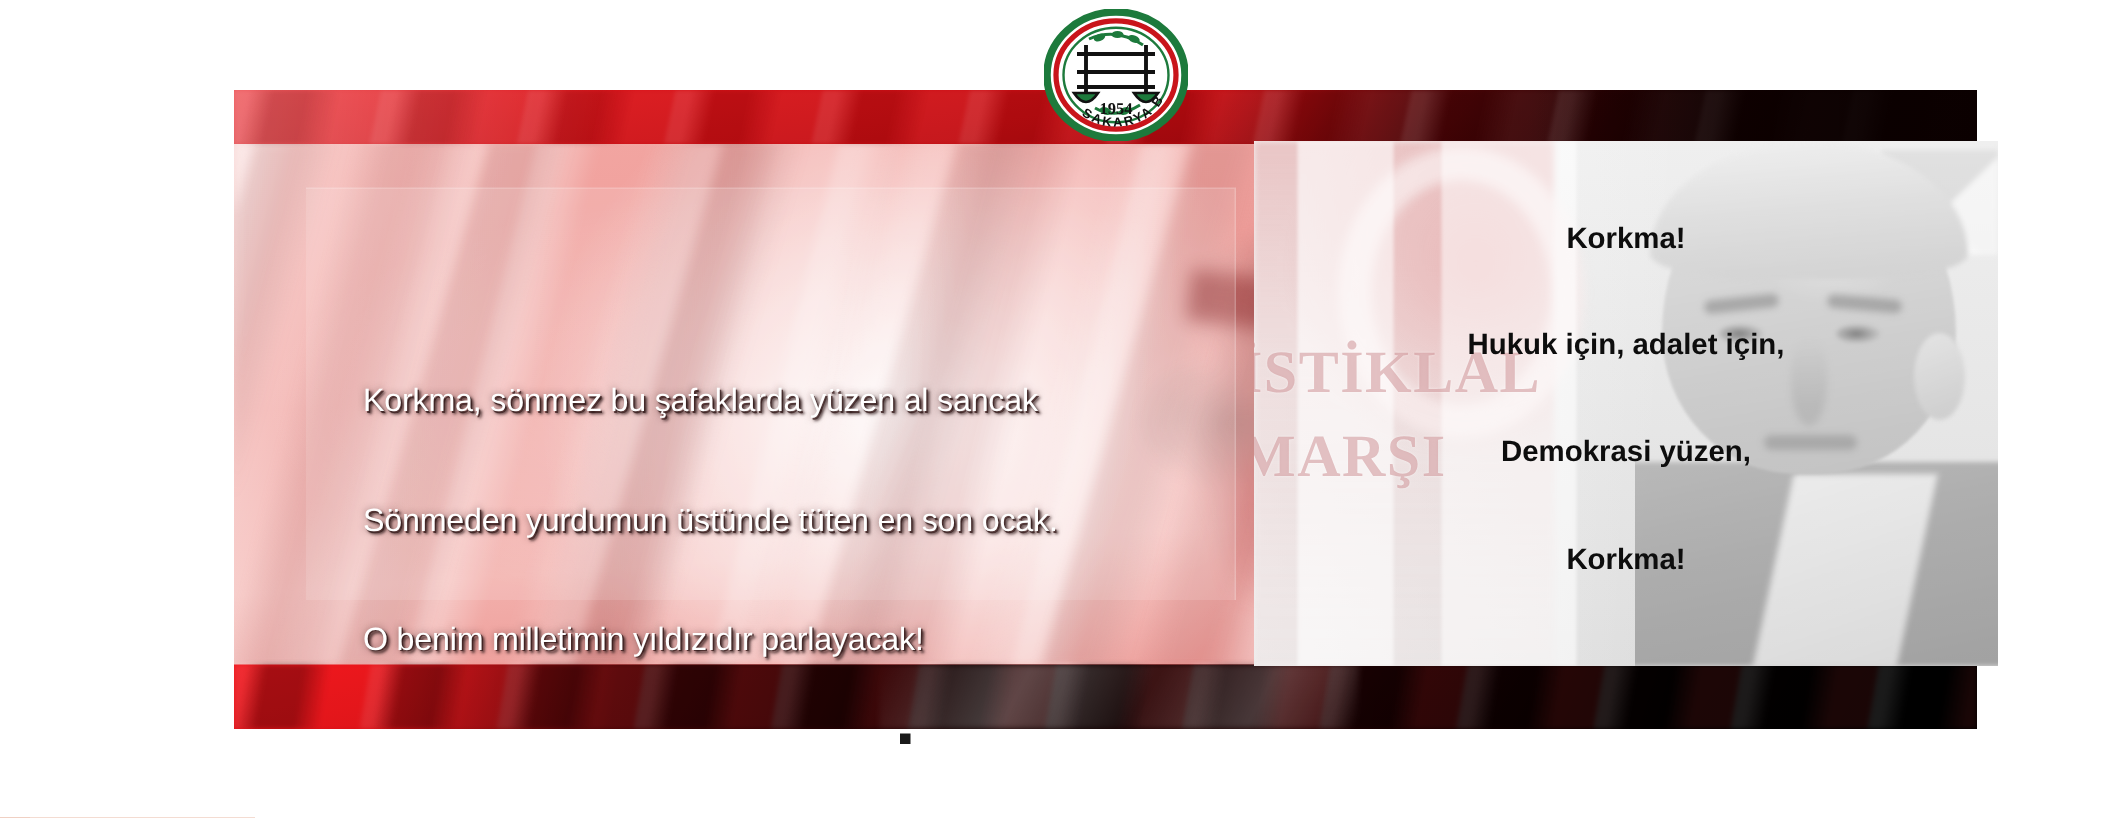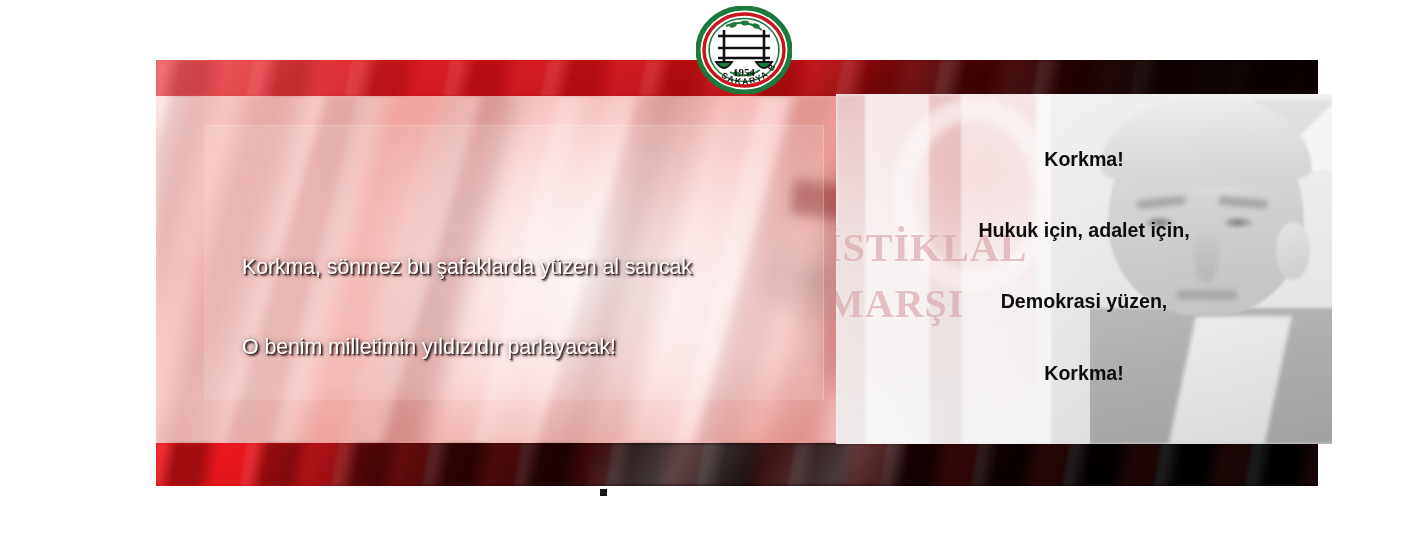--- a/index.html
+++ b/index.html
@@ -396,20 +396,21 @@
     <div id="anthem-panel">
       <div class="flag-field"></div>
       <div class="ghost-face"></div>
       <div class="band-top"></div>
       <div class="band-bottom"></div>
       <div class="anthem-box"></div>
 
       <div class="anthem-text">
         <span class="stanza">
           <span class="line">Korkma, sönmez bu şafaklarda yüzen al sancak</span>
+          <span class="line">Sönmeden yurdumun üstünde tüten en son ocak.</span>
           <span class="line">O benim milletimin yıldızıdır parlayacak!</span>
           
         </span>
         
       </div>
     </div>
 
     <div id="message-panel">
       <div class="msg-bg"></div>
       <div class="msg-flag"></div>

